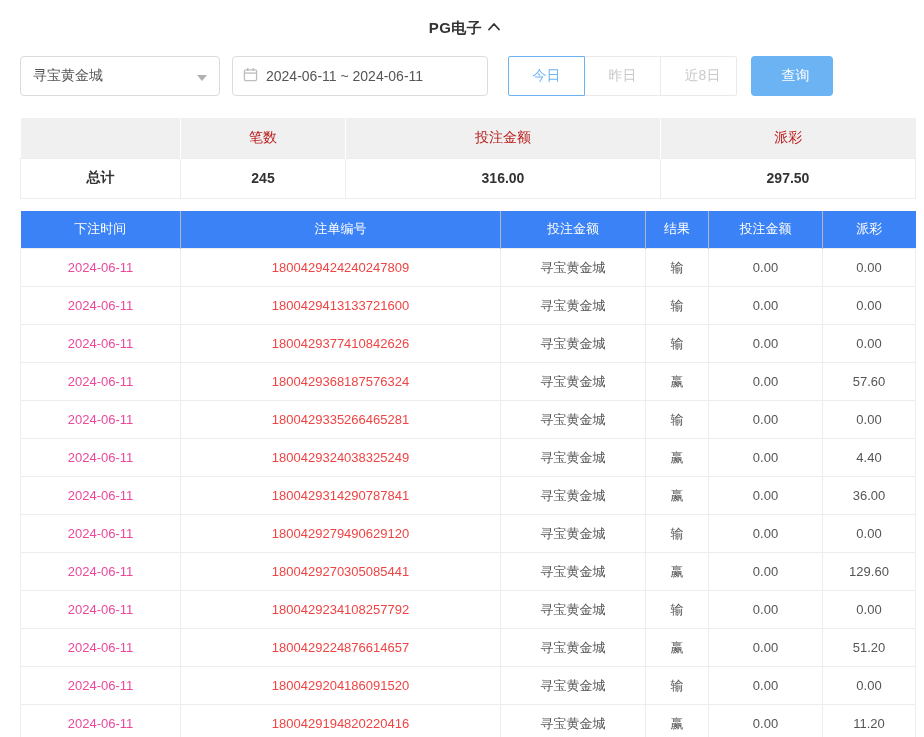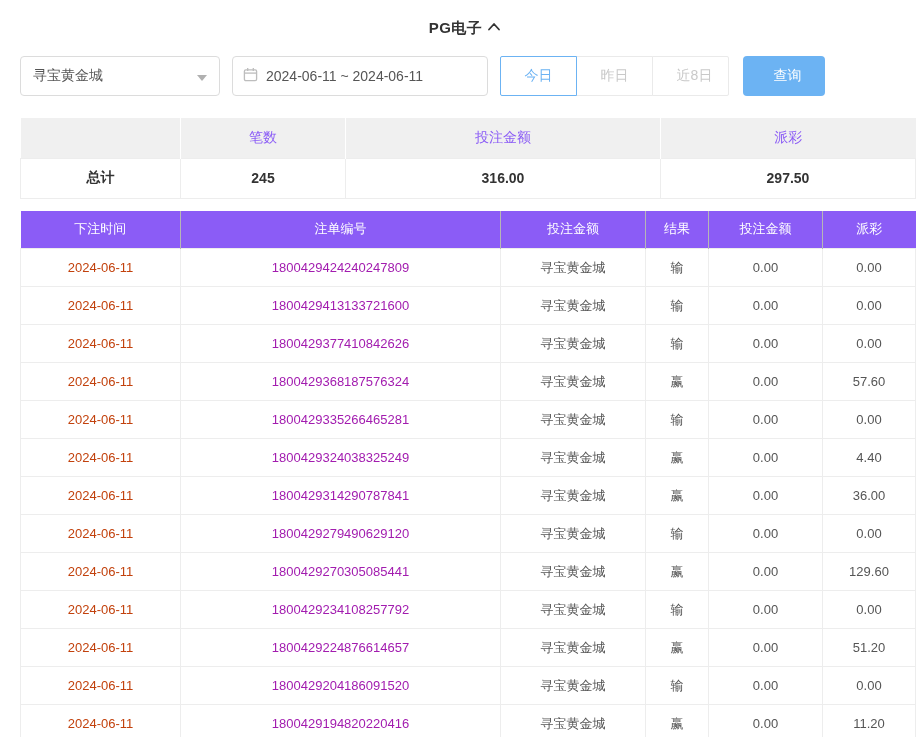--- a/index.html
+++ b/index.html
@@ -12,40 +12,40 @@
   .panel-header { height: 56px; display: flex; align-items: center; justify-content: center; }
   .panel-title { font-size: 15px; font-weight: bold; color: #333; letter-spacing: .5px; }
   .collapse-btn { width: 24px; height: 24px; display: flex; align-items: center; justify-content: center; cursor: pointer; background: none; border: none; }
 
   
   .filter-bar { display: flex; align-items: center; height: 40px; }
   .select-box { width: 200px; height: 40px; border: 1px solid #dcdcdc; border-radius: 4px; display: flex; align-items: center; justify-content: space-between; padding: 0 12px; font-size: 14px; color: #555; cursor: pointer; background: #fff; }
   .date-box { margin-left: 12px; width: 256px; height: 40px; border: 1px solid #dcdcdc; border-radius: 4px; display: flex; align-items: center; gap: 8px; padding: 0 10px; font-size: 14px; color: #555; cursor: pointer; background: #fff; }
   .segments { display: flex; margin-left: 12px; }
   .seg-btn { width: 77px; height: 40px; background: #fff; border: 1px solid #eaeaea; font-size: 14px; color: #c9c9c9; margin-left: -1px; cursor: pointer; font-family: inherit; }
-  .seg-btn:first-child { margin-left: 0; border-radius: 2px 0 0 2px; }
+  .seg-btn:first-child { margin-left: 8px; border-radius: 2px 0 0 2px; }
   .seg-btn:last-child { border-radius: 0 2px 2px 0; padding-left: 8px; }
   .seg-btn.active { color: #6cb3f3; border-color: #6cb3f3; position: relative; z-index: 1; }
   .search-btn { margin-left: 14px; width: 82px; height: 40px; background: #6cb3f3; border: none; border-radius: 4px; color: #fff; font-size: 14px; cursor: pointer; font-family: inherit; padding-left: 7px; }
 
   
   table { border-collapse: collapse; table-layout: fixed; width: 895px; }
   th, td { overflow: hidden; white-space: nowrap; }
 
   .summary-table { margin-top: 22px; }
-  .summary-table th { background: #f0f0f0; height: 40px; font-size: 14px; font-weight: normal; color: #8b5cf6; text-align: center; border-right: 1px solid #fff; }
+  .summary-table th { background: #f0f0f0; height: 40px; font-size: 14px; font-weight: normal; color: #b91c1c; text-align: center; border-right: 1px solid #fff; }
   .summary-table th:last-child { border-right: none; }
   .summary-table td { height: 40px; text-align: center; font-size: 14px; color: #333; border: 1px solid #ededed; background: #fff; font-weight: bold; }
 
   .bet-table { margin-top: 12px; }
-  .bet-table th { background: #8b5cf6; color: #fff; height: 38px; font-size: 13px; font-weight: normal; text-align: center; border-right: 1px solid #b6b6b6; }
+  .bet-table th { background: #3b82f6; color: #fff; height: 38px; font-size: 13px; font-weight: normal; text-align: center; border-right: 1px solid #b6b6b6; }
   .bet-table th:last-child { border-right: none; }
   .bet-table td { height: 38px; text-align: center; font-size: 13px; color: #555; border: 1px solid #ededed; background: #fff; }
-  .bet-table td.col-0 { color: #c2410c; }
-  .bet-table td.col-1 { color: #a21caf; margin-left: 36px; }
+  .bet-table td.col-0 { color: #ec4899; }
+  .bet-table td.col-1 { color: #ef4444; margin-left: 36px; }
 </style>
 </head>
 <body>
 
 <div class="page">
   <div class="content">
 
     <div class="panel-header">
       <div class="panel-title">PG电子</div>
       <button class="collapse-btn">

